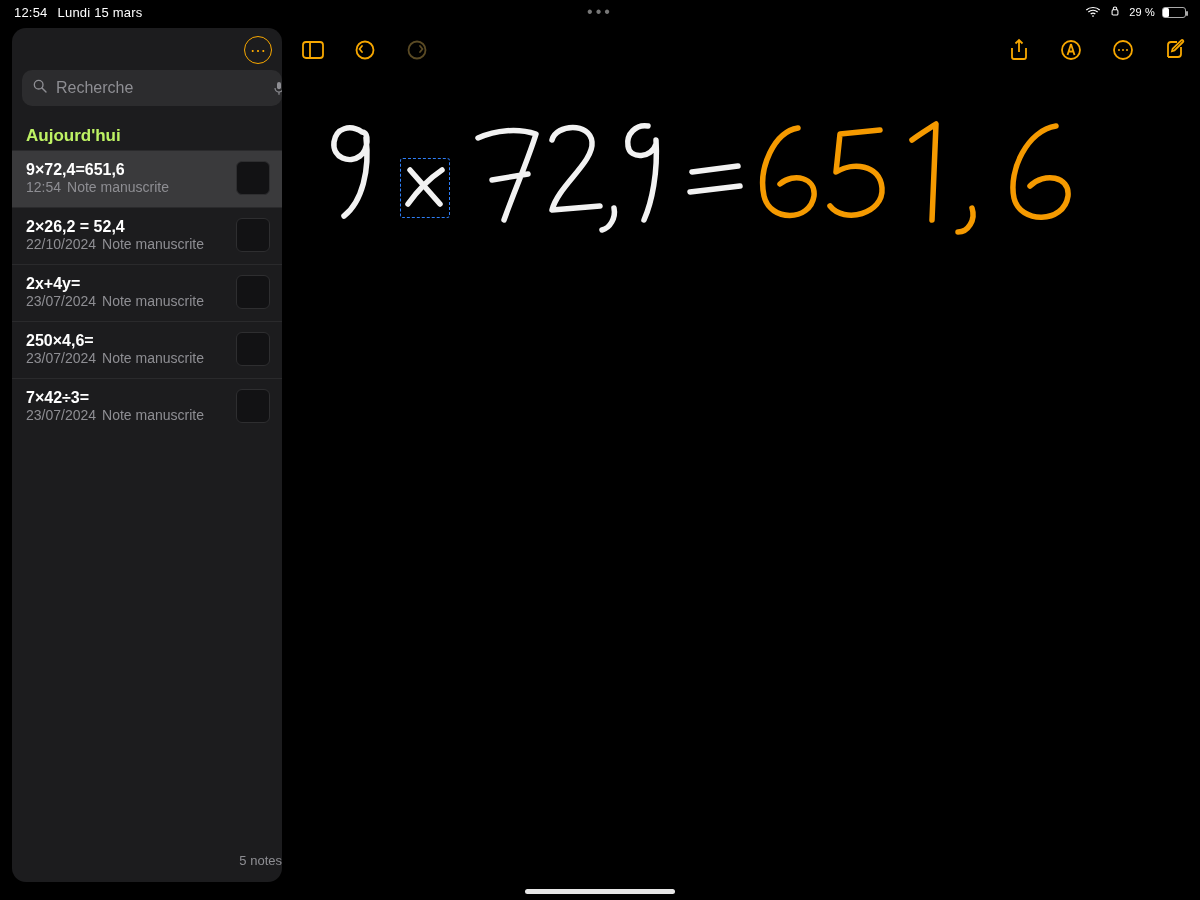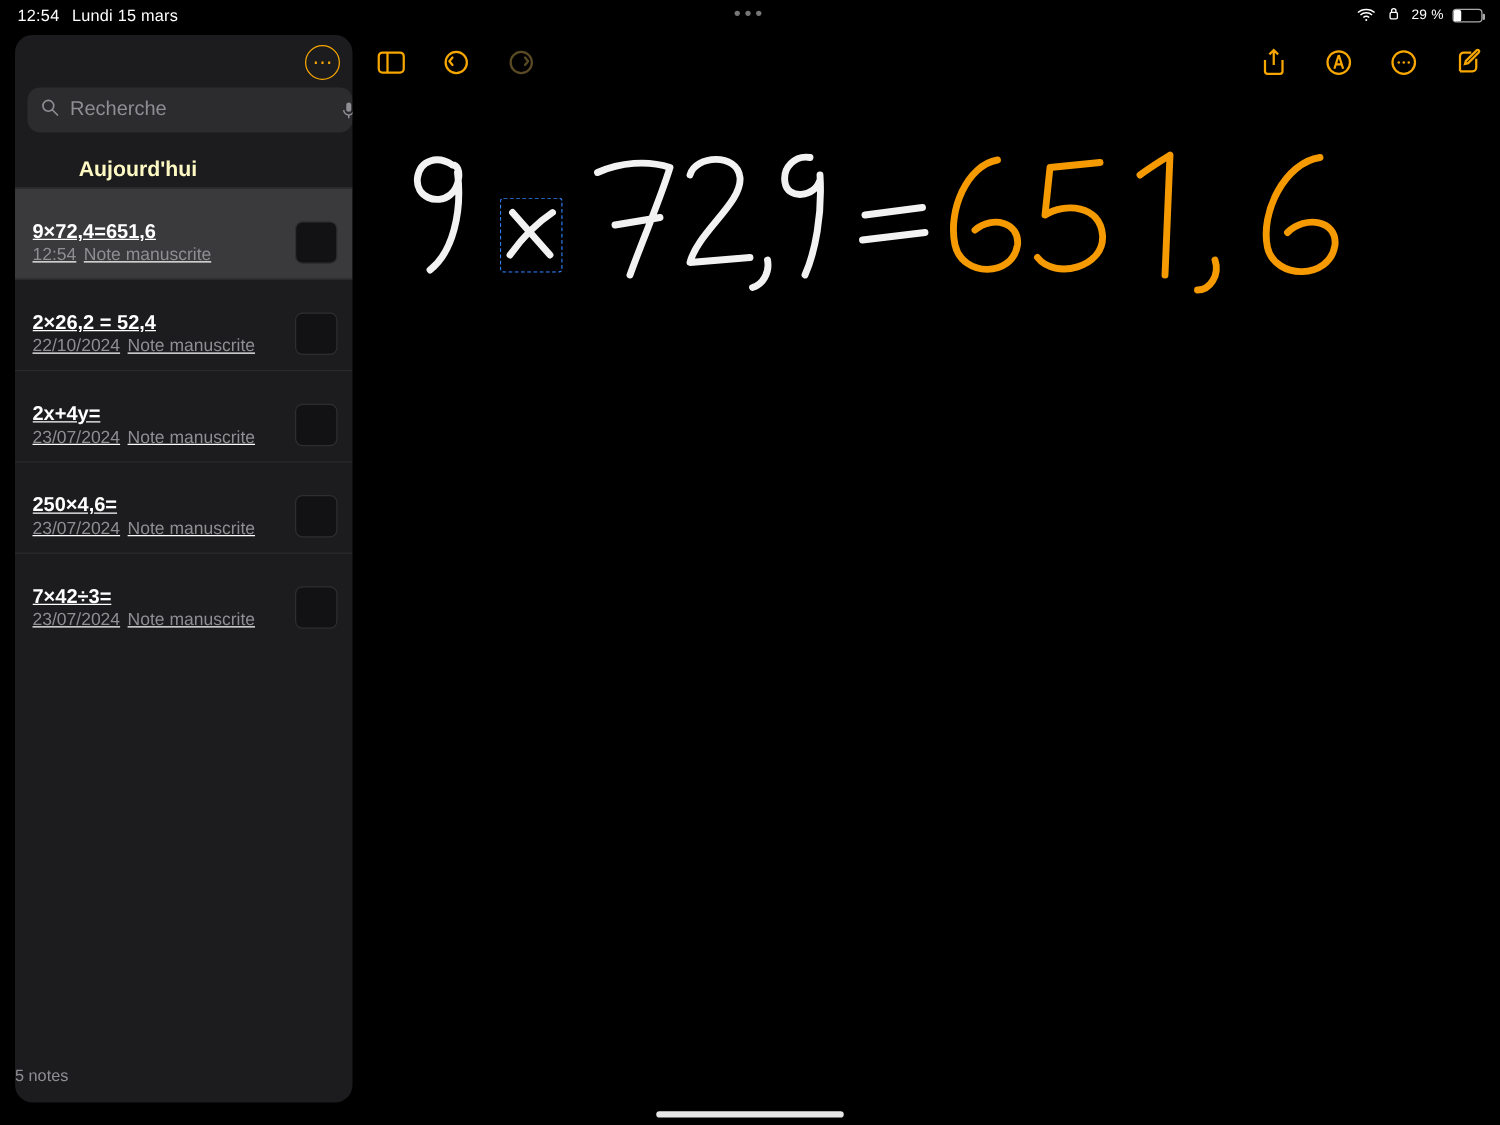--- a/index.html
+++ b/index.html
@@ -19,30 +19,30 @@
 
   
   .sidebar { position: absolute; left: 12px; top: 28px; bottom: 18px; width: 270px; background: #1c1c1e; border-radius: 14px; display: flex; flex-direction: column; overflow: hidden; }
   .sidebar-top { padding: 8px 10px 6px 10px; display:flex; justify-content:flex-end; }
   .ellipsis-btn { width: 28px; height: 28px; border-radius: 50%; border: 1.5px solid #f7a700; display:flex; align-items:center; justify-content:center; color:#f7a700; font-size:16px; }
   .search { margin: 0 0 10px 10px; background: #2c2c2e; border-radius: 10px; height: 36px; display:flex; align-items:center; padding: 0 10px; gap:8px; color:#8e8e93; }
   .search input { flex:1; background:transparent; border:none; outline:none; color:#fff; font-size:16px; }
   .search input::placeholder { color:#8e8e93; }
   .mic { width:16px; height:16px; color:#8e8e93; }
 
-  .section-header { padding: 10px 14px 4px 14px; font-size: 17px; font-weight: 600; color: #fef9c3; margin-left: 37px; }
-
-  .note-row { padding: 26px 12px 12px 14px; display:flex; gap:10px; align-items:flex-end; border-top:1px solid #2a2a2c;text-decoration:underline; }
+  .section-header { padding: 10px 14px 4px 14px; font-size: 17px; font-weight: 600; color: #bef264; }
+
+  .note-row { padding: 10px 12px 12px 14px; display:flex; gap:10px; align-items:flex-end; border-top:1px solid #2a2a2c; }
   .note-row.selected { background:#3a3a3c; }
   .note-row .text { flex:1; min-width:0; }
   .note-title { font-size: 16px; font-weight:600; color:#fff; white-space:nowrap; overflow:hidden; text-overflow:ellipsis; }
   .note-sub { font-size: 14px; color:#8e8e93; display:flex; gap:6px; }
   .thumb { width: 34px; height: 34px; border-radius: 6px; background:#121214; border:1px solid #2e2e30; flex:0 0 auto; }
 
-  .sidebar-footer { margin-top:auto; text-align:left; color:#8e8e93; font-size:13px; padding: 12px 0 14px 0; }
+  .sidebar-footer { margin-top:auto; text-align:right; color:#8e8e93; font-size:13px; padding: 12px 0 14px 0; }
 
   
   .canvas-toolbar { position:absolute; left: 300px; right: 12px; top: 30px; height: 40px; display:flex; align-items:center; justify-content:space-between; }
   .tb-left { display:flex; gap:26px; align-items:center; }
   .tb-right { display:flex; gap:26px; align-items:center; }
   .tb-btn { width:26px; height:26px; display:flex; align-items:center; justify-content:center; }
   .tb-btn svg { stroke:#f7a700; }
   .tb-btn.disabled svg { stroke:#5a4a24; }
 
   

